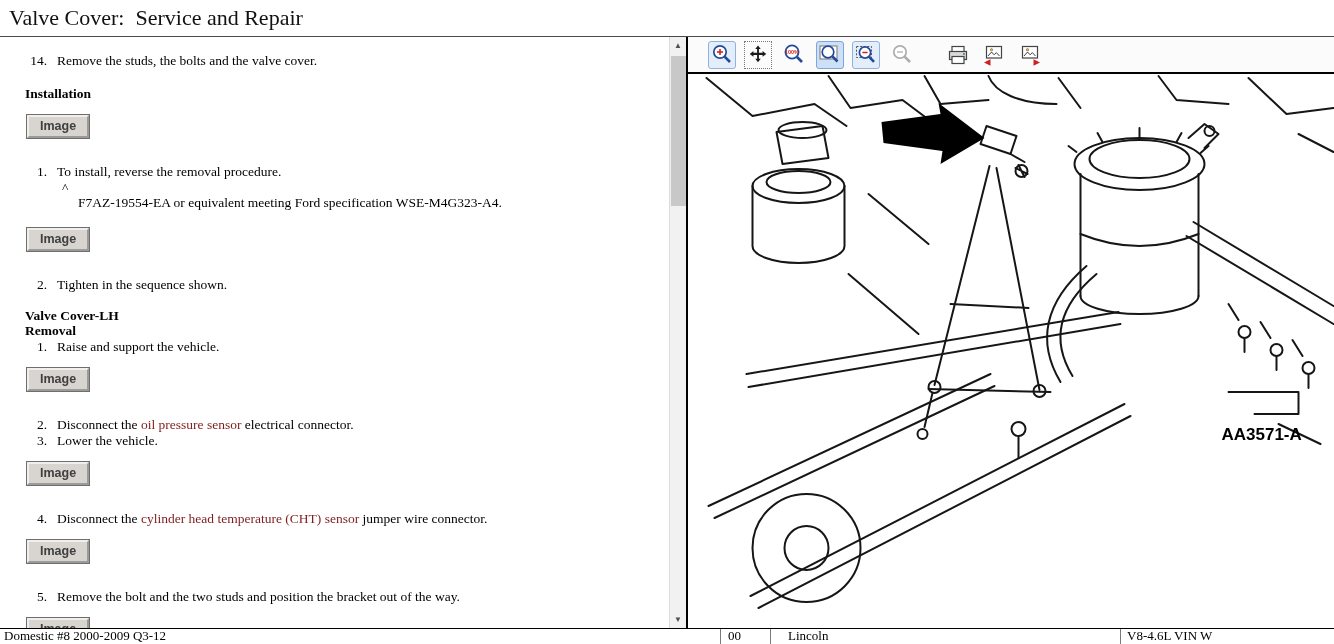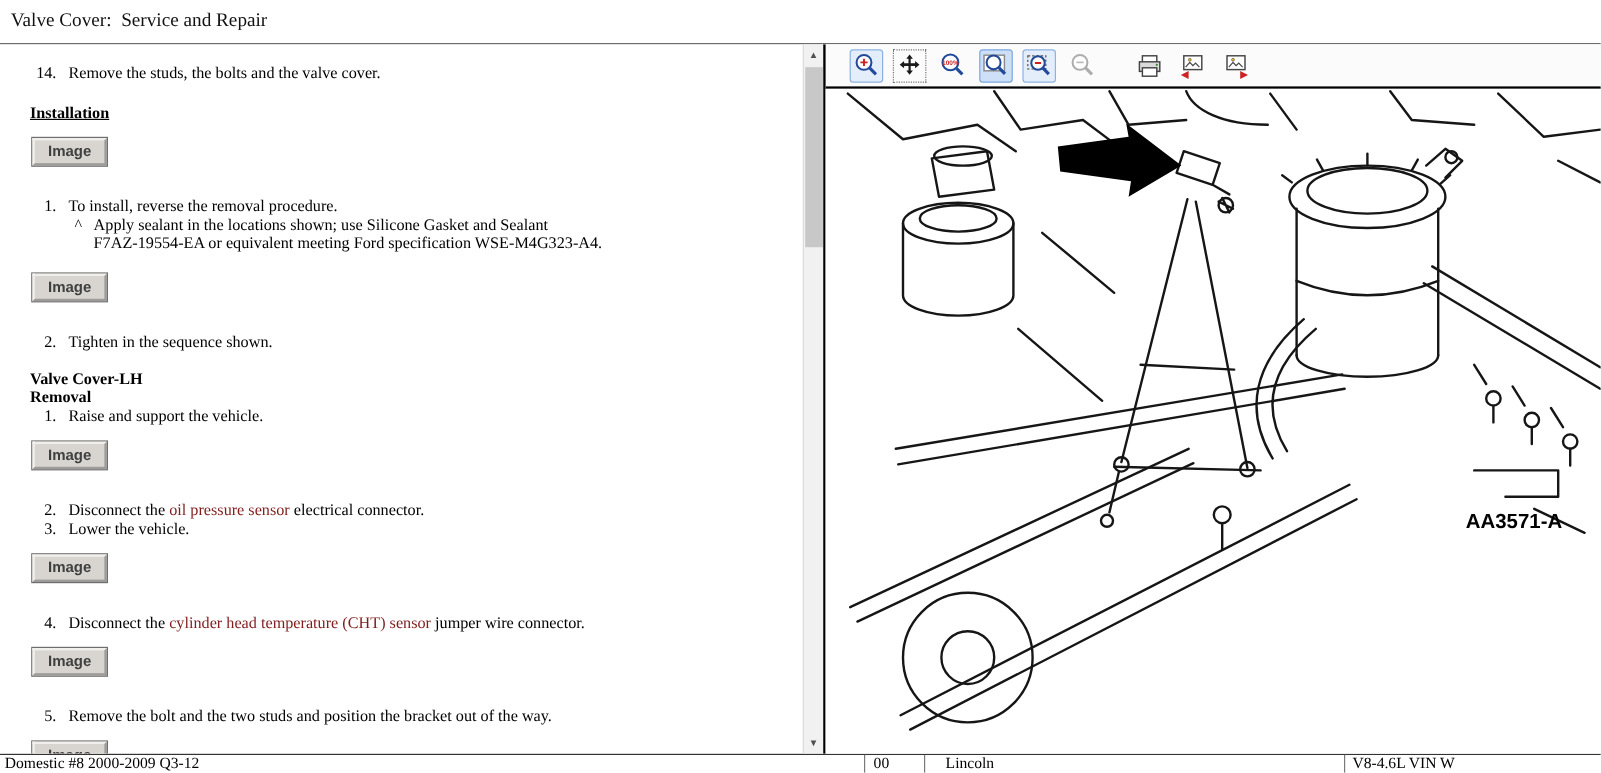--- a/index.html
+++ b/index.html
@@ -2,21 +2,21 @@
 <html><head>
 <meta charset="utf-8">
 <style>
   * { box-sizing: border-box; margin: 0; padding: 0; }
   html,body { width: 1334px; height: 644px; overflow: hidden; background: #fff;
     font-family: "Liberation Serif", serif; color: #000; }
 
   
   .titlebar { height: 37px; border-bottom: 1px solid #4a4a4a; display: flex;
     align-items: center; padding-left: 9px; background: #fff; }
-  .title { font-size: 16px; white-space: pre; color: #111; }
+  .title { font-size: 22px; white-space: pre; color: #111; }
 
   
   .main { display: flex; height: 591px; }
 
   .left-panel { width: 688px; flex: none; position: relative; overflow: hidden;
     border-right: 2px solid #000; background: #fff; }
   .content { padding: 14px 44px 0 23px; font-size: 13.5px; line-height: 15px; }
 
   .li { display: flex; }
   .li .num { width: 24px; text-align: right; margin-right: 10px; flex: none; }
@@ -24,21 +24,21 @@
   .note { display: flex; padding-left: 39px; margin-top: 1px; }
   .note-marker { width: 16px; flex: none; }
 
   .btn-row { margin-left: 4px; }
   .img-btn { display: inline-block; padding: 2px 11px 3px 11px;
     font-family: "Liberation Sans", sans-serif; font-size: 12.5px; font-weight: bold;
     color: #404040; background: #d8d5d0; border: 2px outset #f0efec;
     box-shadow: 0 0 0 1px #6e6e6e; cursor: pointer; }
 
   .g-top { margin-top: 2px; }
-  .mt-head { margin-top: 18px; text-decoration: underline; }
+  .mt-head { margin-top: 18px; }
   .mt-btn { margin-top: 14px; }
   .mt-btn2 { margin-top: 18px; }
   .mt-step { margin-top: 26px; }
   .mt-line { margin-top: 1px; }
   .mt-sec { margin-top: 16px; }
 
   a.link { color: #7f1d1d; cursor: pointer; }
 
   
   .scrollbar { position: absolute; top: 0; right: 0; width: 17px; height: 100%;
@@ -100,21 +100,21 @@
         <button class="img-btn">Image</button>
       </div>
 
       <div class="li mt-step">
         <span class="num">1.</span>
         <span>To install, reverse the removal procedure.</span>
       </div>
       <div class="note">
         <span class="note-marker">^</span>
         <span>
-          <span>Apply sealant in the locations shown; use Silicone Gasket and Sealant</span><br>
+          <br>
           <span>F7AZ-19554-EA or equivalent meeting Ford specification WSE-M4G323-A4.</span>
         </span>
       </div>
 
       <div class="btn-row mt-btn2">
         <button class="img-btn">Image</button>
       </div>
 
       <div class="li mt-step">
         <span class="num">2.</span>

